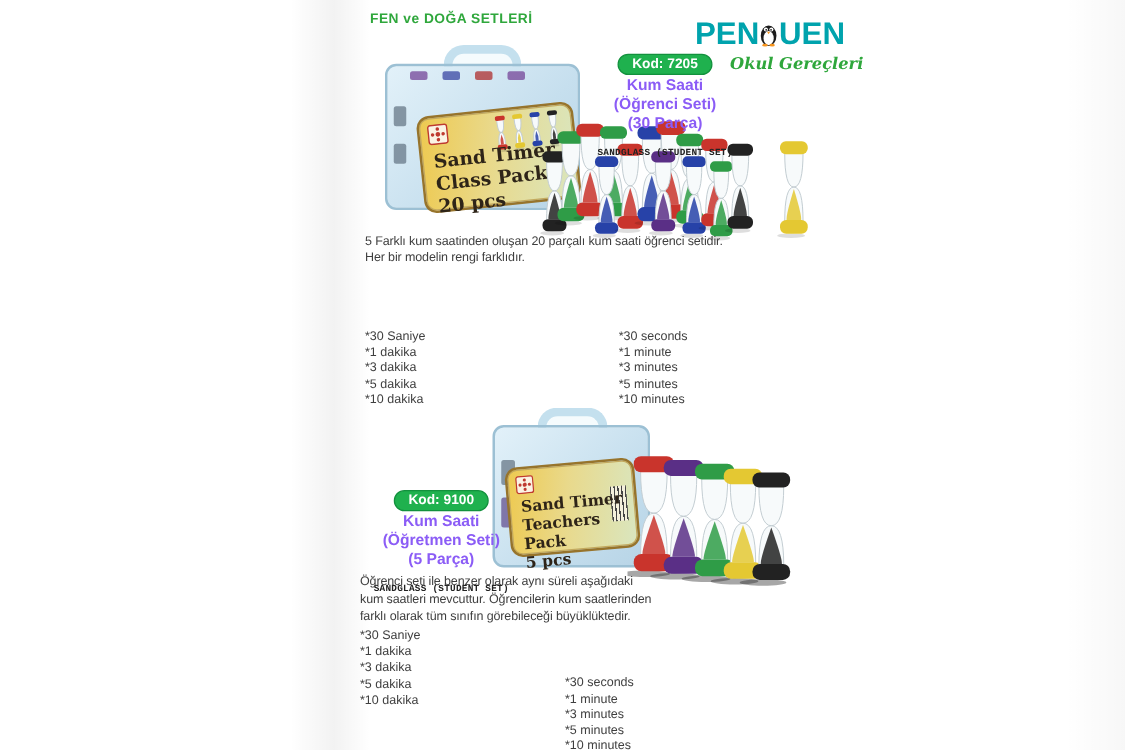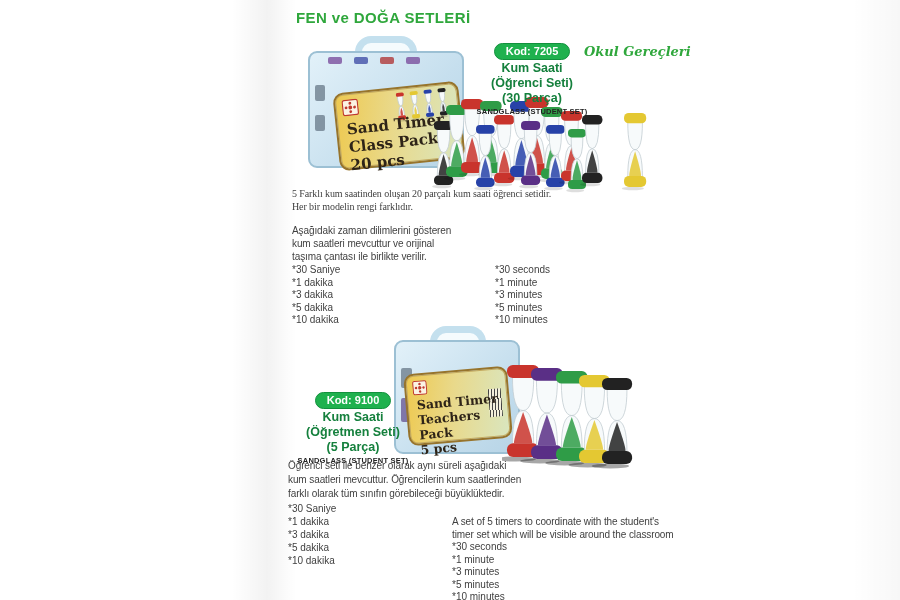--- a/index.html
+++ b/index.html
@@ -7,33 +7,33 @@
     position:relative;width:900px;height:600px;background:#ffffff;
     overflow:hidden;font-family:"Liberation Sans", sans-serif;color:#3f3f3f;
   }
   .abs{position:absolute;}
   .scan-band{left:232px;top:0;width:64px;height:600px;
     background:linear-gradient(90deg,rgba(0,0,0,0) 0%,rgba(0,0,0,0.05) 55%,rgba(0,0,0,0) 100%);}
   .scan-edge{left:852px;top:0;width:48px;height:600px;
     background:linear-gradient(90deg,rgba(0,0,0,0) 0%,rgba(0,0,0,0.03) 100%);}
 
   
-  .page-title{left:296px;top:9px;font-size:15px;font-weight:bold;color:#2fa73c;letter-spacing:.4px;}
+  .page-title{left:296px;top:9px;font-size:11px;font-weight:bold;color:#2fa73c;letter-spacing:.4px;}
   .brand{left:556px;top:12px;width:120px;display:flex;align-items:flex-end;}
   .brand-txt{font-size:25px;font-weight:bold;color:#00a3ad;letter-spacing:0;line-height:30px;}
   .brand-penguin{width:20px;height:28px;margin:0 1px;}
   .brand-tagline{left:584px;top:44px;font-size:13px;font-style:italic;font-weight:bold;
     font-family:"DejaVu Serif", serif;color:#2fa73c;}
 
   
   .code-col{width:150px;text-align:center;}
   .code-badge{display:inline-block;background:#1fb14e;color:#fff;font-size:11px;font-weight:bold;
     padding:1px 11px 2px;border-radius:9px;border:1px solid #12913d;text-align:center;}
-  .p-name{font-size:12.5px;font-weight:bold;color:#15803d;line-height:14px;margin-top:1px;}
-  .p-sub{font-size:7.5px;font-weight:bold;color:#222;letter-spacing:.2px;margin-top:2px;}
+  .p-name{font-size:12.5px;font-weight:bold;color:#8b5cf6;line-height:14px;margin-top:1px;}
+  .p-sub{font-size:7.5px;font-weight:bold;color:#222;letter-spacing:.2px;margin-top:14px;font-family:Liberation Mono, monospace;}
 
   
   .case{position:absolute;}
   .case .handle{position:absolute;border:7px solid #c4e0ee;border-bottom:none;
     border-radius:16px 16px 0 0;box-sizing:border-box;background:rgba(230,244,250,.4);}
   .case .body{position:absolute;background:linear-gradient(135deg,#e2f1f9 0%,#c6dfee 60%,#b7d4e6 100%);
     border:2px solid #9cc0d4;border-radius:9px;box-sizing:border-box;}
   .latch{position:absolute;background:#5f7180;border-radius:2px;opacity:.7;}
   .blob{position:absolute;border-radius:2px;opacity:.8;}
   .barcode{position:absolute;background:repeating-linear-gradient(90deg,#555 0 1px,#fff 1px 3px);
@@ -58,20 +58,35 @@
 </head>
 <body>
 
 <div class="page">
 
   <div class="abs scan-band"></div>
   <div class="abs scan-edge"></div>
 
   <div class="abs page-title">FEN ve DOĞA SETLERİ</div>
 
+  <div class="abs brand">
+    <span class="brand-txt">PEN</span>
+    <svg class="brand-penguin" viewBox="0 0 22 30">
+      <ellipse cx="11" cy="16" rx="10" ry="13" fill="#1c1c1c"></ellipse>
+      <ellipse cx="11" cy="19" rx="6.5" ry="9" fill="#ffffff"></ellipse>
+      <circle cx="7.5" cy="8" r="2.6" fill="#ffffff"></circle>
+        <circle cx="14.5" cy="8" r="2.6" fill="#ffffff"></circle>
+      <circle cx="7.9" cy="8.4" r="1.1" fill="#111111"></circle>
+        <circle cx="14.1" cy="8.4" r="1.1" fill="#111111"></circle>
+      <polygon points="9,11 13,11 11,14" fill="#f7941d"></polygon>
+      <ellipse cx="6.5" cy="28" rx="3.4" ry="1.8" fill="#f7941d"></ellipse>
+      <ellipse cx="15.5" cy="28" rx="3.4" ry="1.8" fill="#f7941d"></ellipse>
+    </svg>
+    <span class="brand-txt">UEN</span>
+  </div>
   <div class="abs brand-tagline">Okul Gereçleri</div>
 
   <div class="case" style="left:306px;top:36px;width:160px;height:134px;">
     <div class="handle" style="left:49px;top:0;width:62px;height:24px;"></div>
     <div class="body" style="left:2px;top:15px;width:156px;height:117px;">
       <div class="blob" style="left:18px;top:4px;width:14px;height:7px;background:#7a4f9e;"></div>
       <div class="blob" style="left:44px;top:4px;width:14px;height:7px;background:#4250a8;"></div>
       <div class="blob" style="left:70px;top:4px;width:14px;height:7px;background:#b03a3a;"></div>
       <div class="blob" style="left:96px;top:4px;width:14px;height:7px;background:#7a4f9e;"></div>
       <div class="latch" style="left:5px;top:32px;width:10px;height:16px;"></div>
@@ -234,26 +249,23 @@
     </svg>
 
   <div class="abs code-col" style="left:457px;top:41px;">
     <span class="code-badge">Kod: 7205</span>
     <div class="p-name">Kum Saati</div>
     <div class="p-name">(Öğrenci Seti)</div>
     <div class="p-name">(30 Parça)</div>
     <div class="p-sub">SANDGLASS (STUDENT SET)</div>
   </div>
 
-  <div class="abs para" style="left:292px;top:187px;font-family:Liberation Serif, serif;">5 Farklı kum saatinden oluşan 20 parçalı kum saati öğrenci setidir.
+  <div class="abs para" style="left:292px;top:187px;">5 Farklı kum saatinden oluşan 20 parçalı kum saati öğrenci setidir.
 Her bir modelin rengi farklıdır.</div>
 
-  <div class="abs para" style="left:292px;top:224px;">Aşağıdaki zaman dilimlerini gösteren
-kum saatleri mevcuttur ve orijinal
-taşıma çantası ile birlikte verilir.</div>
   <div class="abs tlist" style="left:292px;top:264px;">
     <div class="li">*30 Saniye</div>
     <div class="li">*1 dakika</div>
     <div class="li">*3 dakika</div>
     <div class="li">*5 dakika</div>
     <div class="li">*10 dakika</div>
   </div>
 
   <div class="abs tlist" style="left:495px;top:264px;">
     <div class="li">*30 seconds</div>
@@ -338,22 +350,20 @@
 farklı olarak tüm sınıfın görebileceği büyüklüktedir.</div>
 
   <div class="abs tlist" style="left:288px;top:502px;">
     <div class="li" style="line-height:13px;">*30 Saniye</div>
     <div class="li" style="line-height:13px;">*1 dakika</div>
     <div class="li" style="line-height:13px;">*3 dakika</div>
     <div class="li" style="line-height:13px;">*5 dakika</div>
     <div class="li" style="line-height:13px;">*10 dakika</div>
   </div>
 
-  <div class="abs para" style="left:452px;top:516px;line-height:12.5px;">A set of 5 timers to coordinate with the student's
-timer set which will be visible around the classroom</div>
   <div class="abs tlist" style="left:452px;top:541px;">
     <div class="li">*30 seconds</div>
     <div class="li">*1 minute</div>
     <div class="li">*3 minutes</div>
     <div class="li">*5 minutes</div>
     <div class="li">*10 minutes</div>
   </div>
 
 </div>
 

